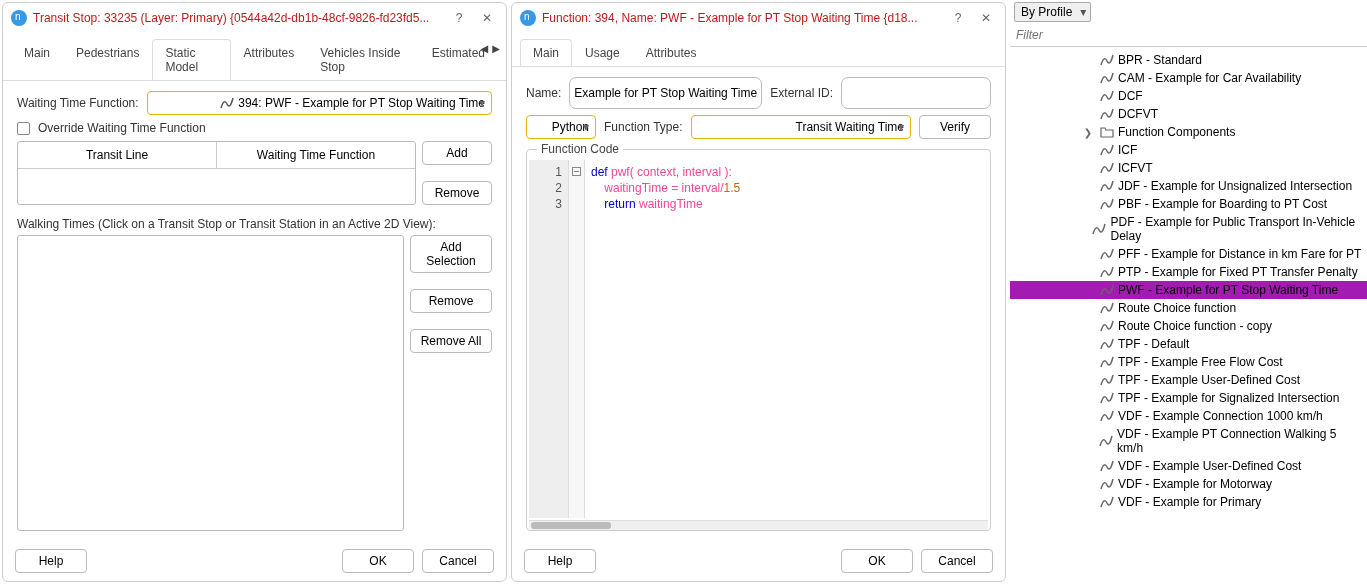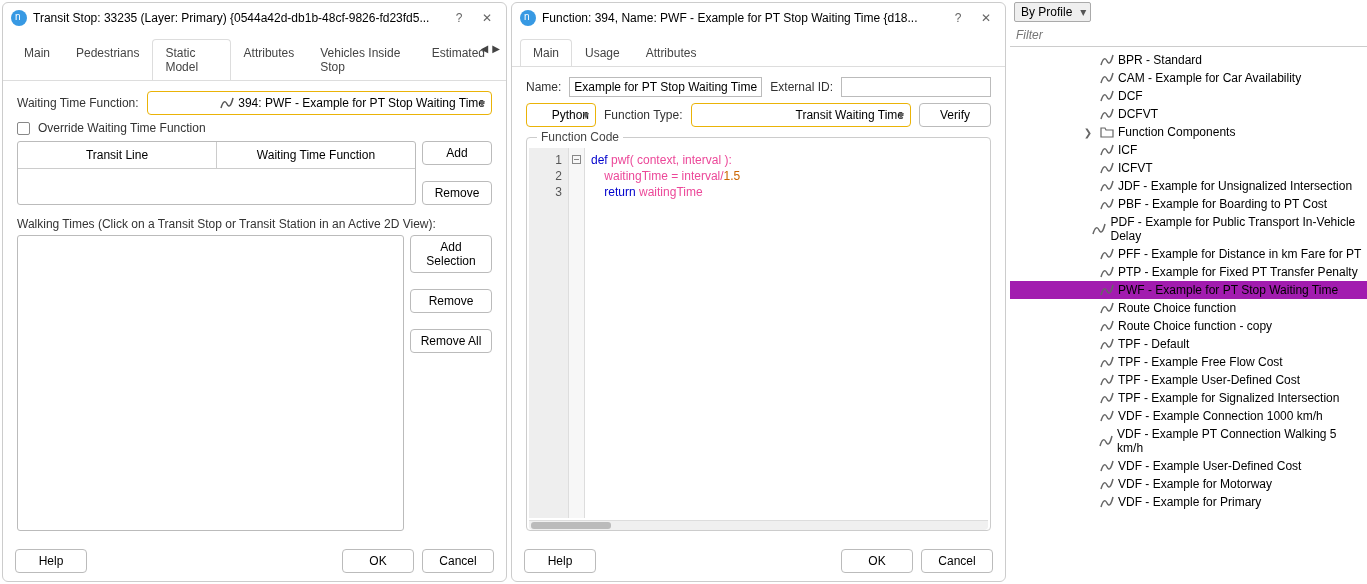--- a/index.html
+++ b/index.html
@@ -4,21 +4,21 @@
 <style>
   * { box-sizing: border-box; font-family: "Segoe UI", Arial, sans-serif; font-size: 12px; }
   body { margin:0; padding:0; background:#fff; display:flex; width:1367px; height:584px; overflow:hidden;}
   .dialog { border:1px solid #ccc; border-radius:6px; background:#fff; display:flex; flex-direction:column; margin:2px; }
   .d-left { width:505px; height:580px;}
   .d-mid  { width:495px; height:580px;}
   .d-right{ flex:1; height:580px; border:none; margin:0; padding-left:2px;}
   .titlebar { display:flex; align-items:center; padding:4px 8px; gap:6px; }
   .title-icon { width:16px; height:16px; border-radius:50%; background:#3799e3; position:relative;}
   .title-icon::after{content:"n"; color:#fff; font-size:10px; position:absolute; left:4px; top:1px;}
-  .title-text { flex:1; color:#000000; white-space:nowrap; overflow:hidden; text-overflow:ellipsis;}
+  .title-text { flex:1; color:#b91c1c; white-space:nowrap; overflow:hidden; text-overflow:ellipsis;}
   .title-btn { width:22px; height:22px; display:flex; align-items:center; justify-content:center; color:#666; cursor:pointer; border-radius:3px;}
   .tabs { display:flex; border-bottom:1px solid #ddd; padding:0 8px; margin-top:6px; position:relative;}
   .tab { padding:6px 12px; color:#444; cursor:pointer; border:1px solid transparent; border-bottom:none; border-radius:4px 4px 0 0; }
   .tab.active { border-color:#ddd; background:#fff; }
   .tabs-nav{ position:absolute; right:4px; top:2px; display:flex; gap:0;}
   .tabs-nav span{ font-size:10px; color:#444; padding:2px 2px; cursor:pointer;}
   .body { padding:10px 14px; flex:1; display:flex; flex-direction:column; overflow:hidden;}
   .row { display:flex; align-items:center; gap:8px; margin-bottom:6px;}
   .label { color:#333; }
   .select { flex:1; border:1px solid #eab308; border-radius:4px; background:#fff; height:24px; display:flex; align-items:center; padding:0 6px; gap:4px; position:relative;justify-content:flex-end;}
@@ -44,21 +44,21 @@
   .code-wrap{ flex:1; display:flex; border-top:none; padding-top:10px; overflow:hidden; margin:0 2px 2px 2px;}
   .gutter{ width:40px; background:#eee; border-right:1px solid #ddd; text-align:right; padding:4px 6px 4px 0; color:#555; font-family:Consolas,monospace;}
   .gutter div{height:16px; line-height:16px;}
   .fold{ width:16px; background:#f7f7f7; border-right:1px solid #ddd; padding-top:4px;}
   .fold-box{width:9px;height:9px;border:1px solid #888;margin:3px auto;position:relative;}
   .fold-box::before{content:"";position:absolute;left:1px;right:1px;top:3px;border-top:1px solid #888;}
   .code{ flex:1; font-family:Consolas,monospace; padding:4px 6px; line-height:16px; white-space:pre; overflow:auto;}
   .kw{color:#0000cc;} .num{color:#cc6600;} .ident{color:#ec4899;}
   .scrollbar{height:10px; background:#f0f0f0; border-top:1px solid #ddd; border-radius:0 0 4px 4px; position:relative; margin:0 2px;}
   .scrollbar-thumb{position:absolute;left:2px;top:1px;width:80px;height:7px;background:#bbb;border-radius:3px;}
-  input.textfield{ border:1px solid #bbb; border-radius:0; height:20px; padding:0 4px; background:#fff;}
+  input.textfield{ border:1px solid #bbb; border-radius:7px; height:32px; padding:0 4px; background:#fff;}
   
   .treetop{display:flex; align-items:center; gap:4px; padding:2px 4px;}
   .combo{border:1px solid #aaa; border-radius:2px; padding:2px 18px 2px 6px; background:#efefef; position:relative; font-size:12px;}
   .combo::after{content:"▾"; position:absolute; right:4px; top:2px; color:#555;}
   .filter{ width:100%; border:none; border-bottom:1px solid #ccc; padding:4px 6px; color:#888; outline:none; font-style:italic;}
   .tree{ padding:4px 0; overflow:auto; flex:1;}
   .tree-item{ display:flex; align-items:center; gap:4px; padding:2px 4px 2px 4px; cursor:pointer; }
   .tree-item.selected{background:#a21caf;}
   .indent{width:82px; display:flex; justify-content:flex-end; align-items:center; padding-right:2px;}
   .expand{color:#666; font-size:10px; width:12px; text-align:center;}

